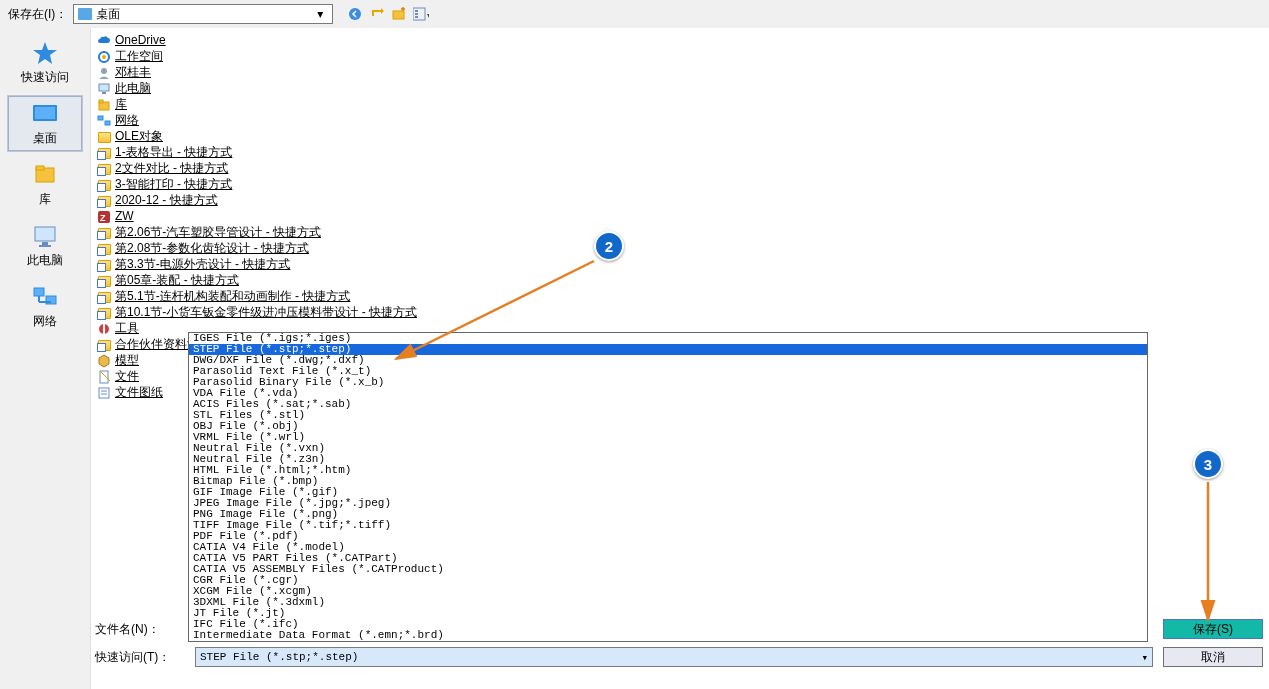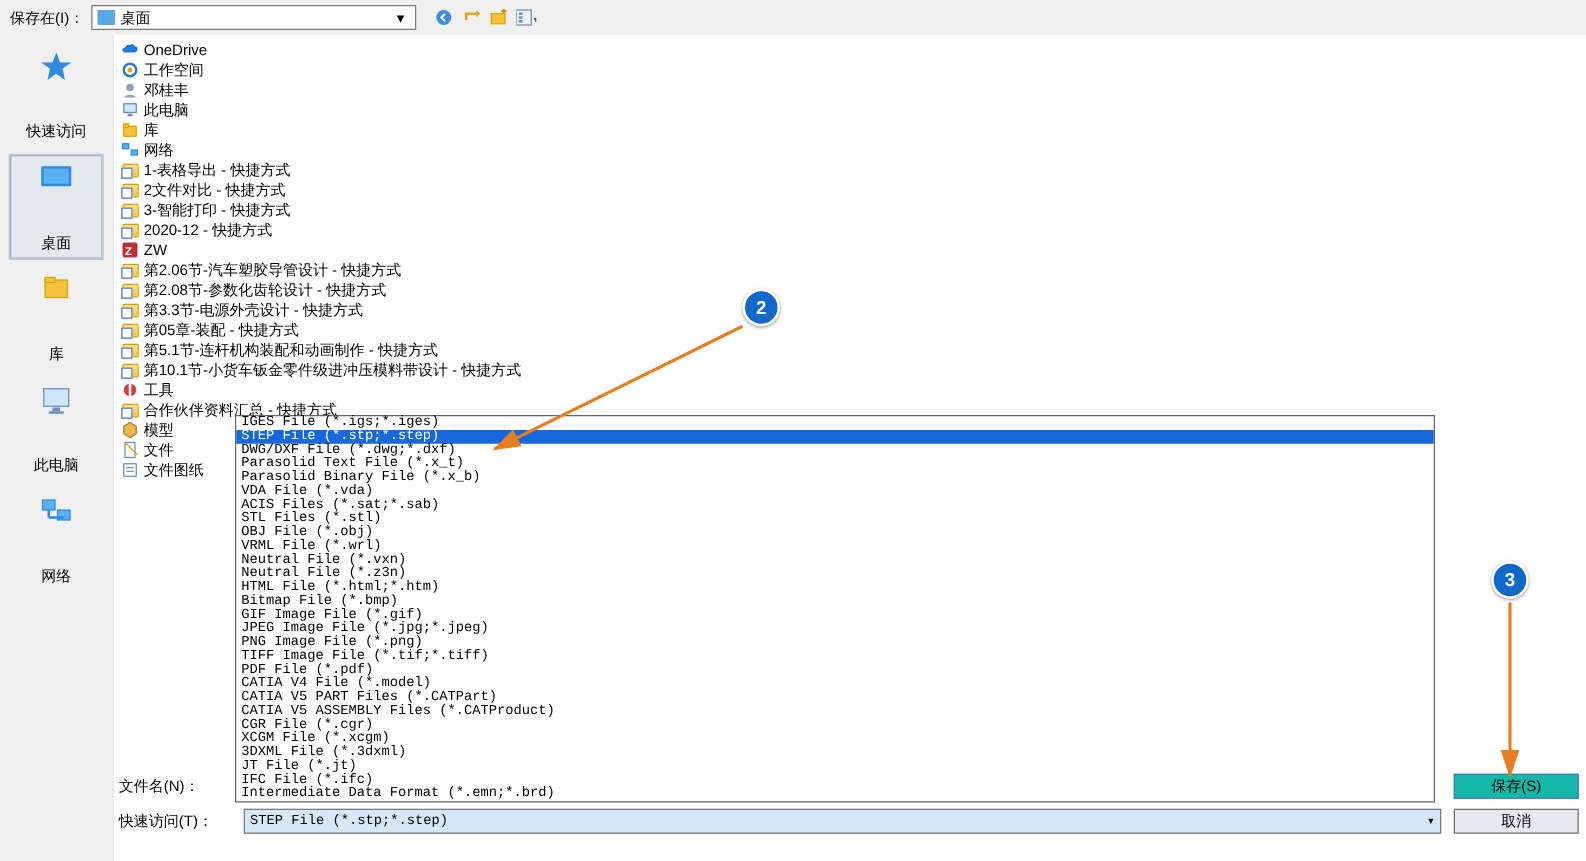--- a/index.html
+++ b/index.html
@@ -10,29 +10,29 @@
 .save-in-label { font-size: 12px; }
 .location-combo { flex: 0 0 260px; height: 20px; border: 1px solid #7a7a7a; background: #fff; display: flex; align-items: center; padding: 0 4px; gap: 4px; position: relative; }
 .location-combo .folder-ico { width: 14px; height: 12px; background: #5aa7e6; border-radius: 1px; }
 .location-combo .dropdown-arrow { margin-left: auto; width: 16px; text-align: center; }
 .toolbar-icons { display: flex; gap: 6px; align-items: center; margin-left: 8px; }
 .tb-ico { width: 16px; height: 16px; display: inline-flex; align-items: center; justify-content: center; cursor: pointer; }
 
 
 .main-area { display: flex; height: calc(100% - 28px); }
 .sidebar { width: 90px; background: #f0f0f0; padding-top: 6px; display: flex; flex-direction: column; align-items: center; gap: 4px; }
-.sidebar-item { width: 76px; display: flex; flex-direction: column; align-items: center; padding: 4px 0; cursor: pointer; border: 1px solid transparent; gap: 28px; }
+.sidebar-item { width: 76px; display: flex; flex-direction: column; align-items: center; padding: 4px 0; cursor: pointer; border: 1px solid transparent; }
 .sidebar-item.selected { background: #e4e8ef; border: 1px solid #c0c8d8; box-shadow: 0 0 0 1px #a0b0d0 inset; }
 .sidebar-ico { width: 32px; height: 28px; display: flex; align-items: center; justify-content: center; }
 .sidebar-label { font-size: 12px; margin-top: 2px; }
 
 
 .file-area { flex: 1; background: #fff; border-left: 1px solid #e0e0e0; display: flex; flex-direction: column; position: relative;}
 .file-list { flex: 1; padding: 4px 6px; overflow: hidden; }
-.file-item { display: flex; align-items: center; height: 16px; gap: 4px; cursor: pointer; font-size: 12px; line-height: 16px;}
+.file-item { display: flex; align-items: flex-end; height: 16px; gap: 4px; cursor: pointer; font-size: 12px; line-height: 16px; text-decoration: underline;}
 .file-ico { width: 14px; height: 14px; display: inline-flex; align-items: center; justify-content: center; flex: 0 0 14px; }
 .folder-yellow { width: 13px; height: 11px; background: linear-gradient(#ffe28a,#f6c23e); border: 1px solid #d6a400; border-radius: 1px; }
 .folder-shortcut { position: relative; width: 13px; height: 11px; background: linear-gradient(#ffe28a,#f6c23e); border: 1px solid #d6a400; border-radius: 1px; }
 .folder-shortcut::after { content: ""; position: absolute; left: -2px; bottom: -2px; width: 7px; height: 7px; background: #fff; border: 1px solid #4a77c4; }
 
 
 .filetype-dropdown { position: absolute; left: 188px; top: 332px; width: 960px; background: #fff; border: 1px solid #666; font-family: "Consolas","Courier New",monospace; font-size: 11px; line-height: 11px; z-index: 5; }
 .filetype-item { padding: 0 4px; cursor: pointer; white-space: nowrap; height: 11px; }
 .filetype-item.selected { background: #1668dc; color: #fff; }
 
@@ -192,20 +192,26 @@
           <span class="file-ico">
             <svg width="14" height="14">
               <rect x="1" y="2" width="5" height="4" fill="#5bb0f7" stroke="#2e8bdf"></rect>
               <rect x="8" y="7" width="5" height="4" fill="#5bb0f7" stroke="#2e8bdf"></rect>
             </svg>
           </span>
           <span>网络</span>
         </div>
         <div class="file-item">
           <span class="file-ico">
+            <span class="folder-yellow"></span>
+          </span>
+          <span>OLE对象</span>
+        </div>
+        <div class="file-item">
+          <span class="file-ico">
             <span class="folder-shortcut"></span>
           </span>
           <span>1-表格导出 - 快捷方式</span>
         </div>
         <div class="file-item">
           <span class="file-ico">
             <span class="folder-shortcut"></span>
           </span>
           <span>2文件对比 - 快捷方式</span>
         </div>

